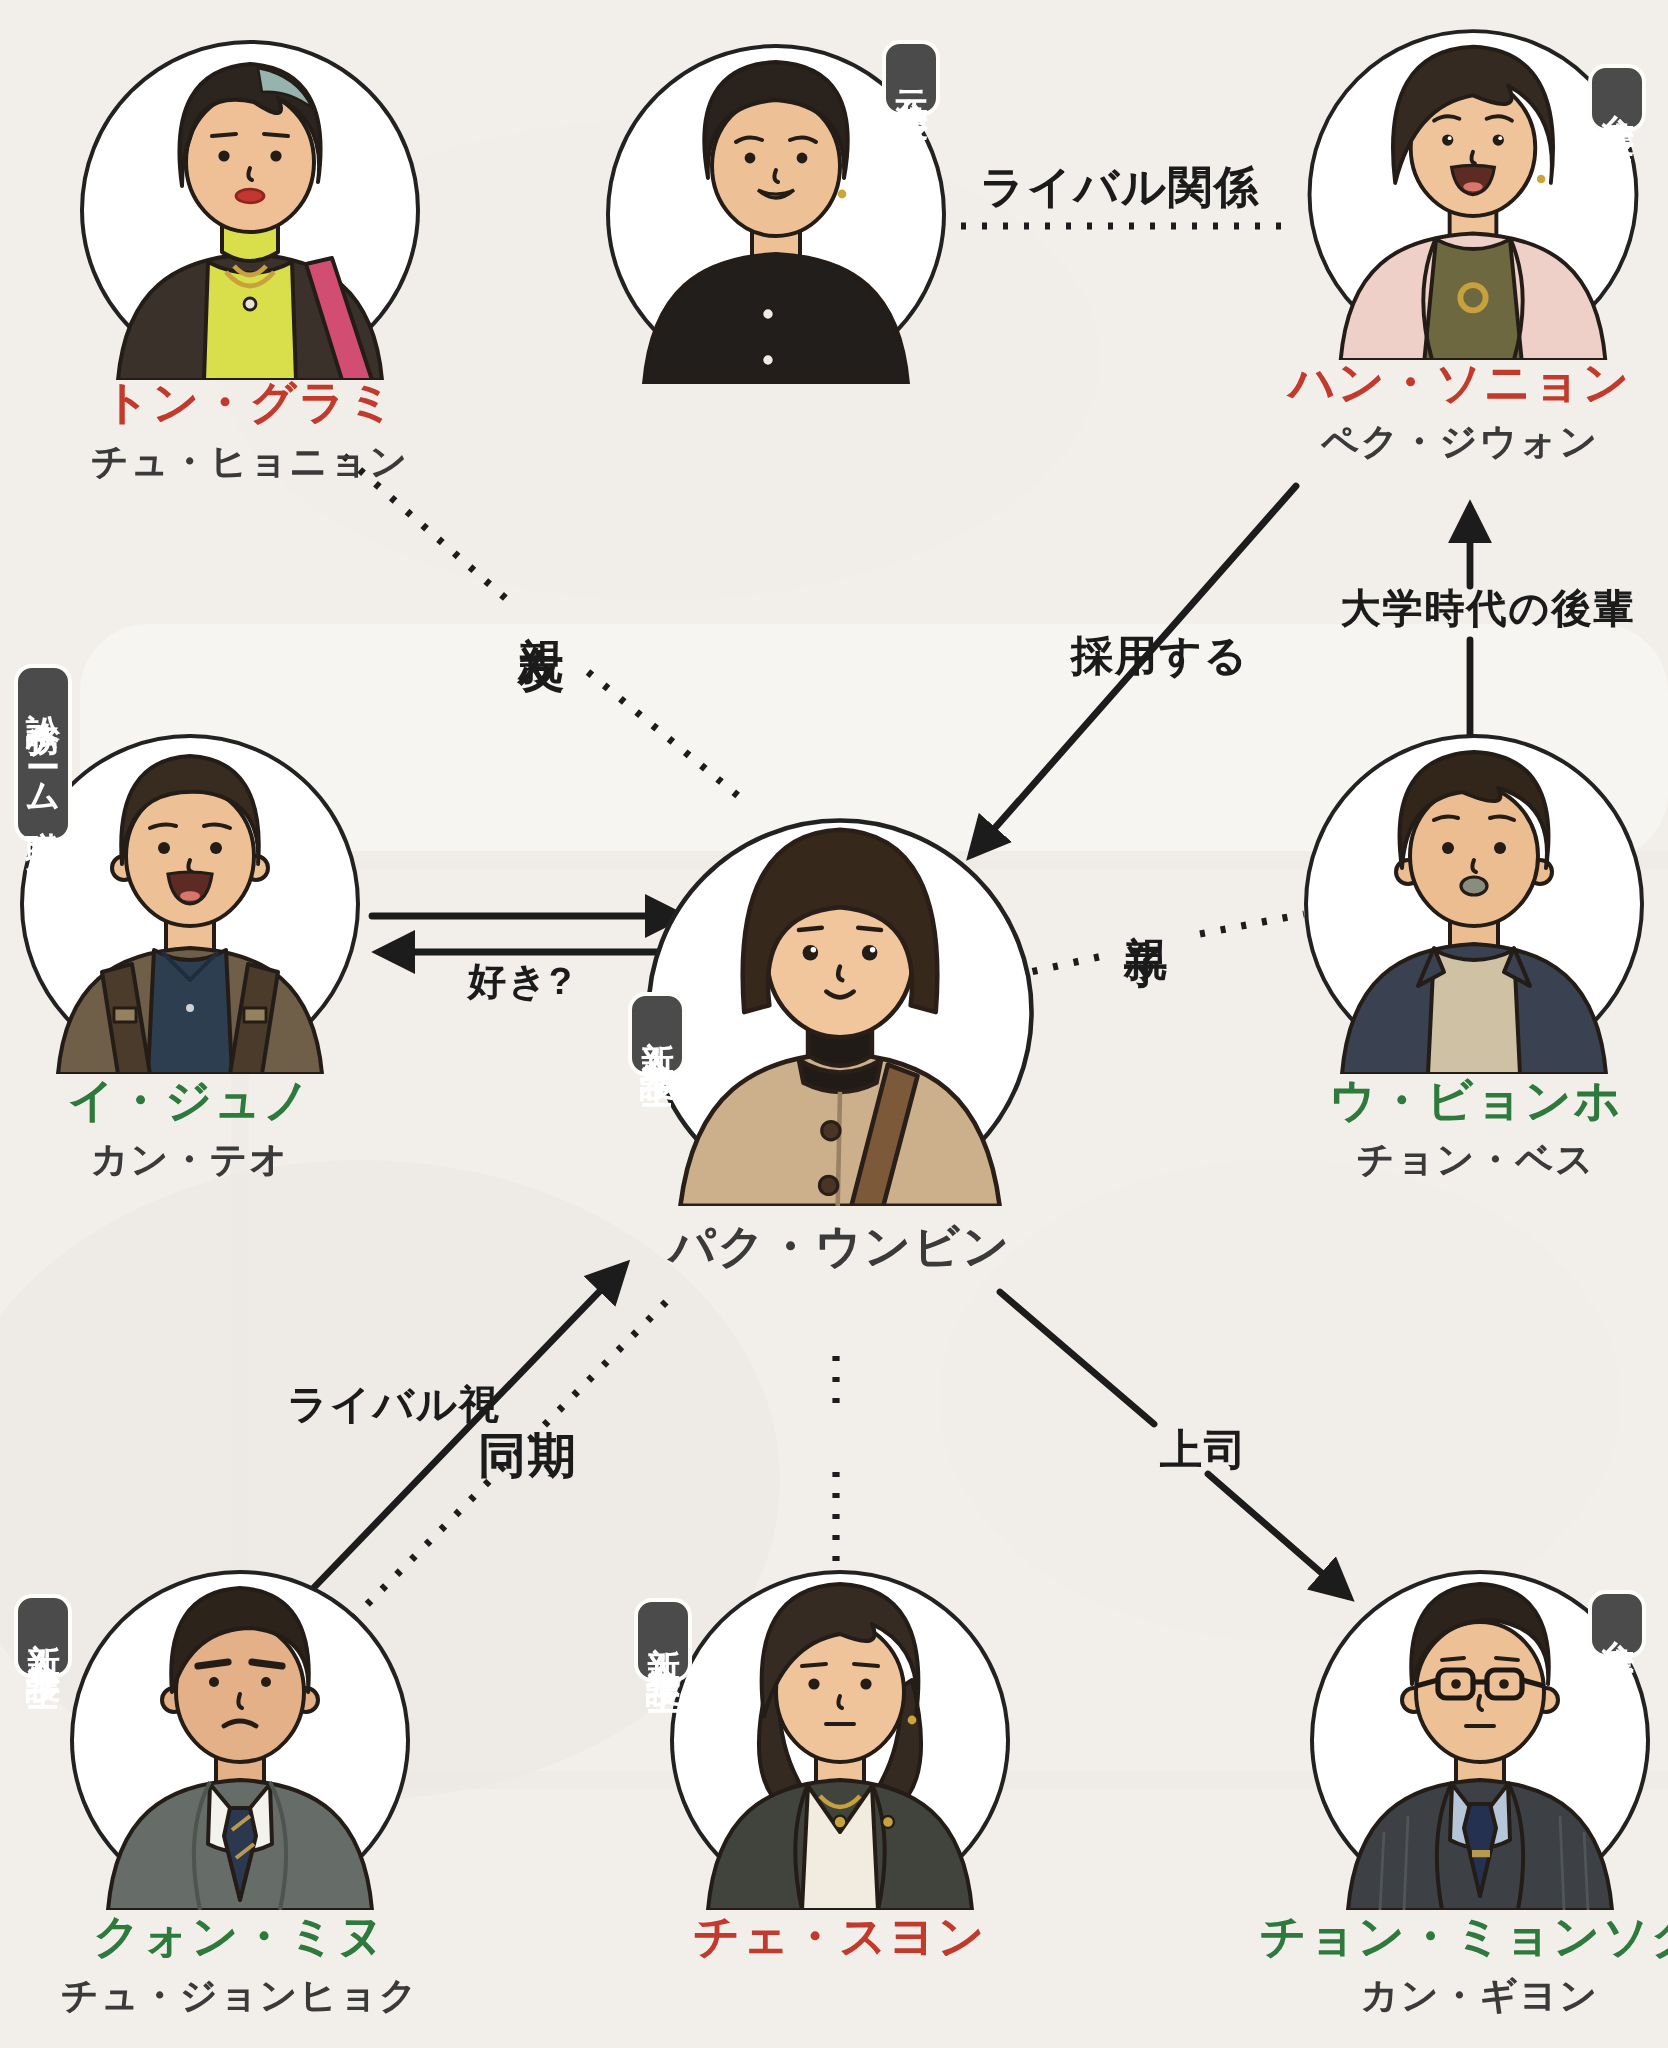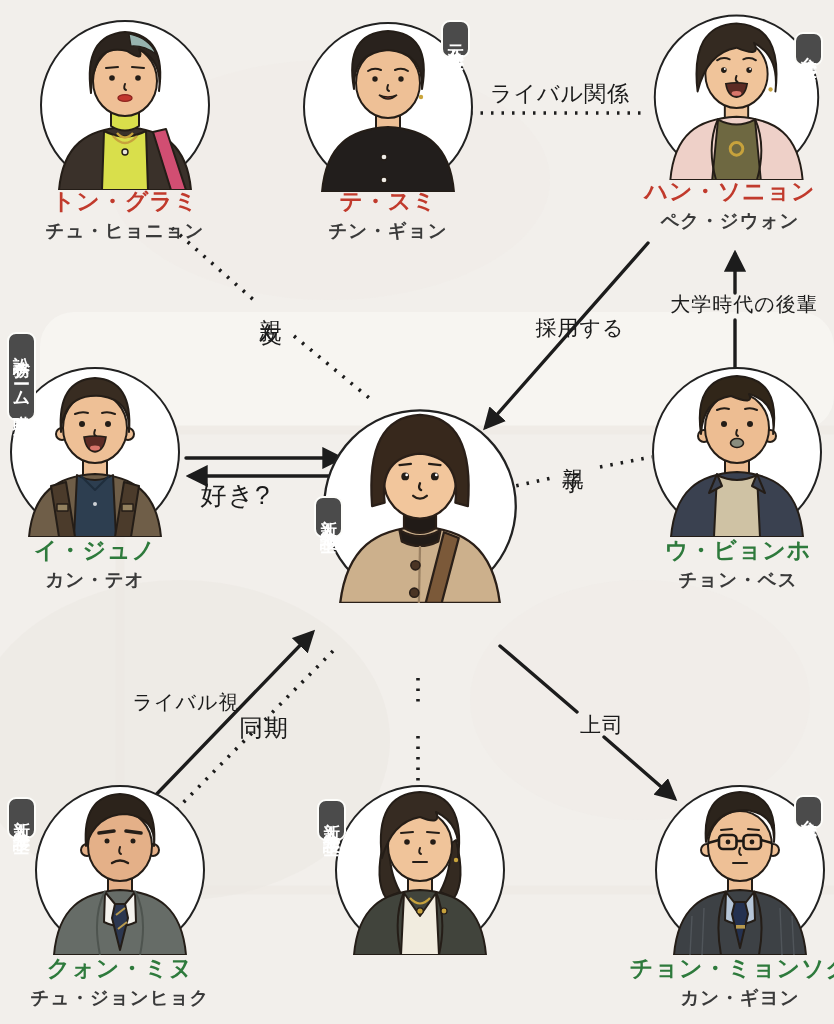--- a/index.html
+++ b/index.html
@@ -15,21 +15,21 @@
   .char svg{display:block;}
   .nameblock{position:absolute;z-index:3;width:260px;text-align:center;}
   .cname{font-size:23px;font-weight:800;letter-spacing:1px;line-height:1.15;}
   .cname.red{color:var(--red);} .cname.green{color:var(--green);}
   .aname{font-size:18.5px;font-weight:700;color:var(--dark);margin-top:4px;letter-spacing:1px;}
   .nameblock.big .cname{font-size:30px;}
   .nameblock.big .aname{font-size:23px;margin-top:6px;}
   .badge{position:absolute;z-index:5;writing-mode:vertical-rl;text-orientation:mixed;
     background:var(--badge);color:#fff;font-weight:700;font-size:17px;line-height:1;
     padding:9px 4px;border-radius:9px;border:2.5px solid #fdfdfa;letter-spacing:4px;}
-  .rlabel{position:absolute;z-index:4;font-weight:400;color:var(--label);
+  .rlabel{position:absolute;z-index:4;font-weight:700;color:var(--label);
     font-size:20px;text-align:center;letter-spacing:1px;}
   .rlabel.vert{writing-mode:vertical-rl;text-orientation:upright;letter-spacing:6px;font-size:23px;}
 </style>
 </head>
 <body>
 
 <div class="canvas">
 
   <svg class="wm" width="834" height="1024">
     <rect x="40" y="312" width="794" height="118" rx="34" fill="#f8f6f3" opacity="0.8"></rect>
@@ -316,60 +316,58 @@
         <path d="M100,78 Q98,84 101,85"></path>
           <path d="M93,93 L107,93"></path>
       </g>
     </svg>
   </div>
 
   <div class="nameblock" style="left:-5px;top:188px">
     <div class="cname red">トン・グラミ</div>
     <div class="aname">チュ・ヒョニョン</div>
   </div>
-  <div class="nameblock" style="left:258px;top:188px">
-    <div class="cname red">テ・スミ</div>
-    <div class="aname">チン・ギョン</div>
-  </div>
   <div class="nameblock" style="left:600px;top:178px">
     <div class="cname red">ハン・ソニョン</div>
     <div class="aname">ペク・ジウォン</div>
   </div>
   <div class="nameblock" style="left:-35px;top:537px">
     <div class="cname green">イ・ジュノ</div>
     <div class="aname">カン・テオ</div>
   </div>
   <div class="nameblock big" style="left:290px;top:602px">
+    <div class="aname">パク・ウンビン</div>
   </div>
   <div class="nameblock" style="left:608px;top:537px">
     <div class="cname green">ウ・ビョンホ</div>
     <div class="aname">チョン・ベス</div>
   </div>
   <div class="nameblock" style="left:-10px;top:955px">
     <div class="cname green">クォン・ミヌ</div>
     <div class="aname">チュ・ジョンヒョク</div>
   </div>
   <div class="nameblock" style="left:290px;top:955px">
+    <div class="cname red">チェ・スヨン</div>
   </div>
   <div class="nameblock" style="left:610px;top:955px">
     <div class="cname green">チョン・ミョンソク</div>
     <div class="aname">カン・ギヨン</div>
   </div>
 
   <div class="badge" style="left:441px;top:20px">元弁護士</div>
   <div class="badge" style="left:794px;top:32px">弁護士</div>
   <div class="badge" style="left:7px;top:332px">訟務チーム職員</div>
   <div class="badge" style="left:314px;top:496px">新人弁護士</div>
   <div class="badge" style="left:7px;top:797px">新人弁護士</div>
   <div class="badge" style="left:317px;top:799px">新人弁護士</div>
   <div class="badge" style="left:794px;top:795px">弁護士</div>
 
   <div class="rlabel" style="left:480px;top:79px;width:160px;font-size:22px">ライバル関係</div>
   <div class="rlabel vert" style="left:256px;top:300px">親友</div>
   <div class="rlabel" style="left:655px;top:291px;width:178px">大学時代の後輩</div>
   <div class="rlabel" style="left:500px;top:314px;width:160px;font-size:21px">採用する</div>
-  <div class="rlabel" style="left:183px;top:478px;width:105px;font-size:26px">好き?</div>
+  <div class="rlabel" style="left:208px;top:478px;width:105px;font-size:19px">好き?</div>
   <div class="rlabel vert" style="left:558px;top:450px;font-size:22px">親子</div>
-  <div class="rlabel" style="left:111px;top:689px;width:150px">ライバル視</div>
+  <div class="rlabel" style="left:122px;top:689px;width:150px">ライバル視</div>
   <div class="rlabel" style="left:220px;top:712px;width:88px;font-size:24px">同期</div>
   <div class="rlabel" style="left:560px;top:711px;width:84px;font-size:21px">上司</div>
 
 </div>
 
 </body></html>

